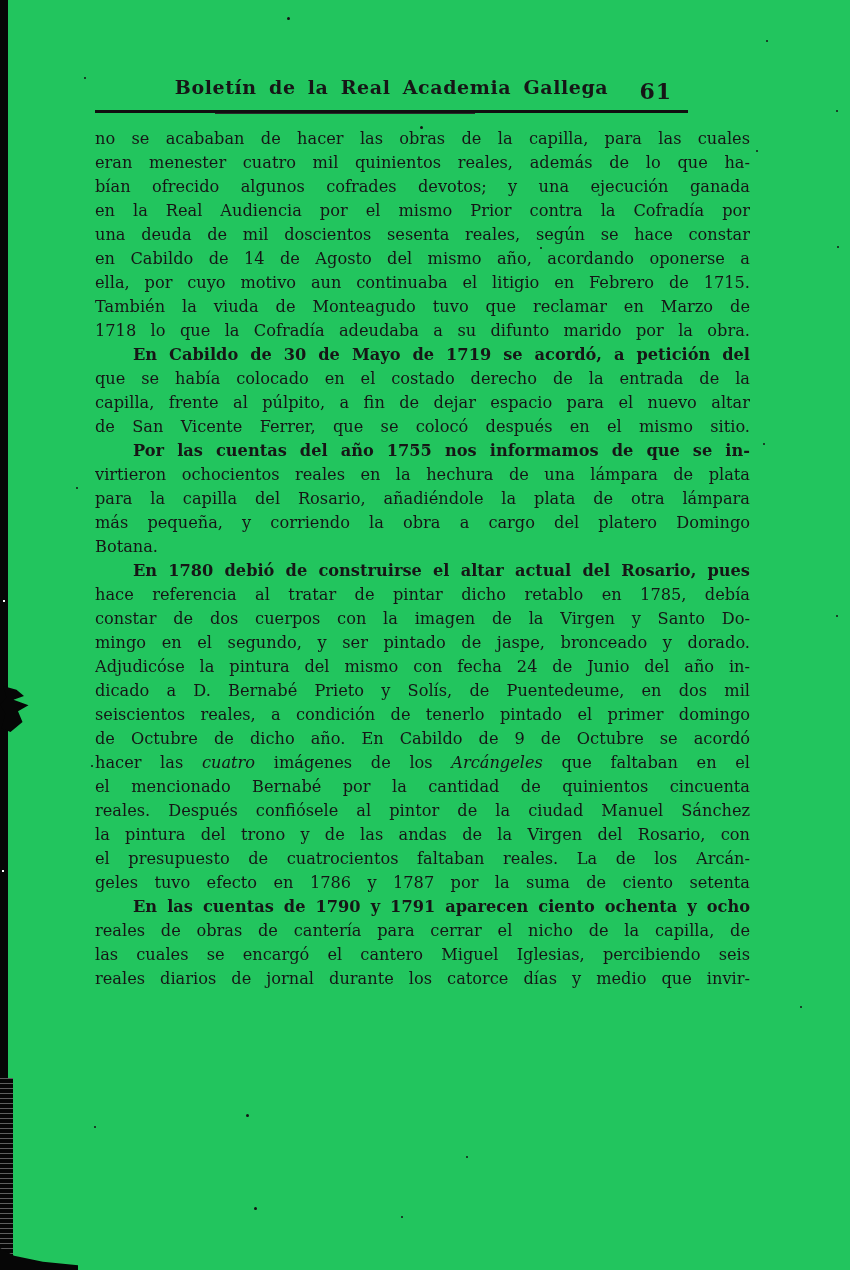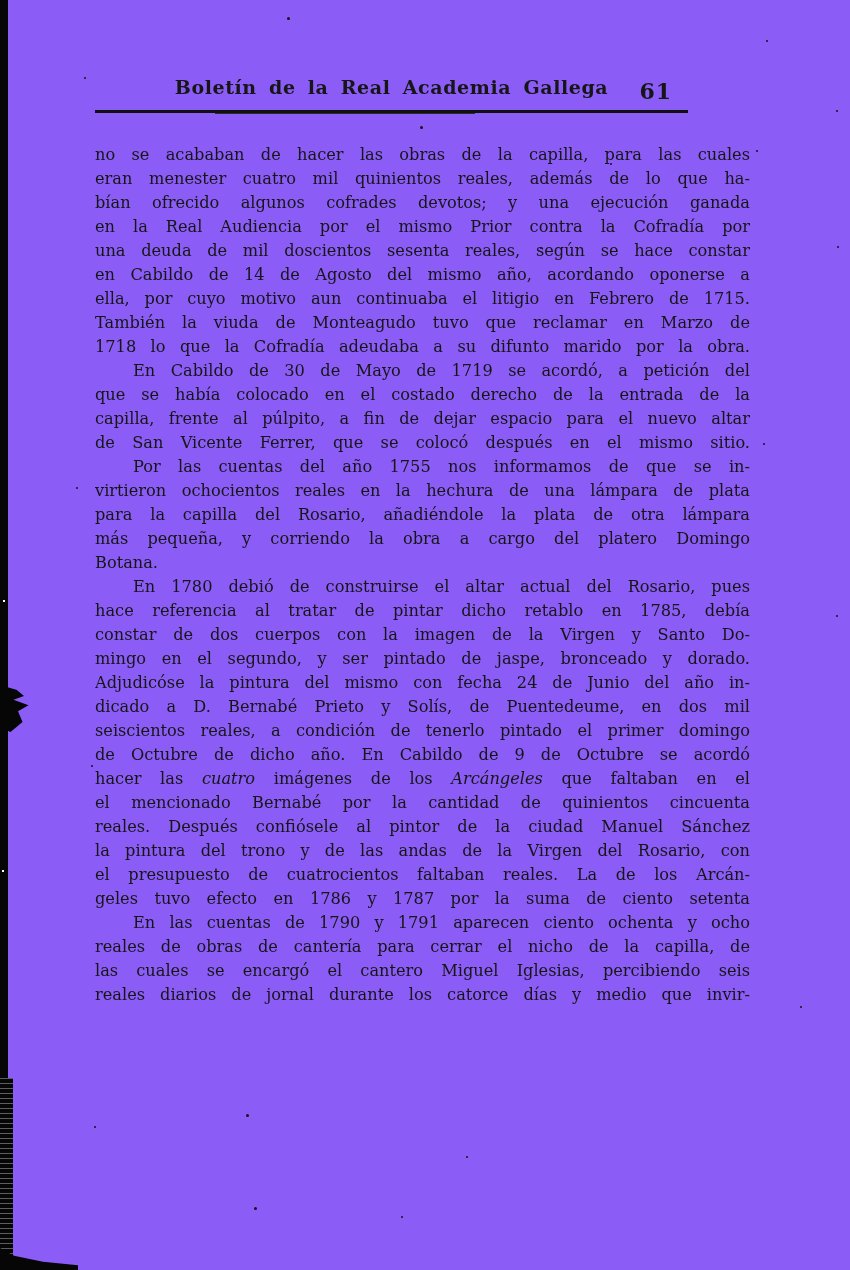--- a/index.html
+++ b/index.html
@@ -1,43 +1,43 @@
 <!DOCTYPE html>
 <html><head>
 <meta charset="utf-8">
 <style>
   html, body { margin:0; padding:0; background:#ffffff; }
   .page {
     position:relative; width:850px; height:1270px;
-    background:#8b5cf6; overflow:hidden;
+    background:#22c55e; overflow:hidden;
     font-family:"DejaVu Serif", serif; color:#161616;
   }
   
   .header { position:absolute; left:95px; top:0; width:593px; height:118px; }
   .header-title {
     position:absolute; left:0; right:0; top:76px; text-align:center;
     font-weight:700; font-size:19px; letter-spacing:.6px; word-spacing:5px;
     white-space:nowrap;
   }
   .header-pagenum {
     position:absolute; right:16px; top:78px; font-weight:700; font-size:22px;
     letter-spacing:1px;
   }
   .header-rule { position:absolute; left:0; top:110px; width:593px; height:3px; background:#101010; }
   .header-rule::after {
     content:""; position:absolute; left:120px; top:3px; width:260px; height:1px; background:#2a2a2a;
   }
   
   .textblock {
     position:absolute; left:95px; top:127px; width:655px;
-    font-size:16.2px; line-height:24px;margin-top:16px;
+    font-size:16.2px; line-height:24px;
   }
   .line { text-align:justify; text-align-last:justify; overflow:hidden; white-space:normal; }
   .line.short { text-align-last:left; }
-  .line.indent { text-indent:38px; }
+  .line.indent { text-indent:38px;font-weight:bold; }
   .it { font-style:italic; }
   
   .edge-strip { position:absolute; left:0; top:0; width:8px; height:1270px; background:#060606; }
   .edge-strip-lower {
     position:absolute; left:0; top:1078px; width:13px; height:192px; background:#060606;
     background-image:repeating-linear-gradient(to bottom, rgba(255,255,255,.35) 0 1px, transparent 1px 5px);
   }
   .bottom-smear {
     position:absolute; left:0; top:1248px; width:78px; height:22px; background:#060606;
     clip-path:polygon(0 0, 18% 35%, 55% 62%, 100% 78%, 100% 100%, 0 100%);

